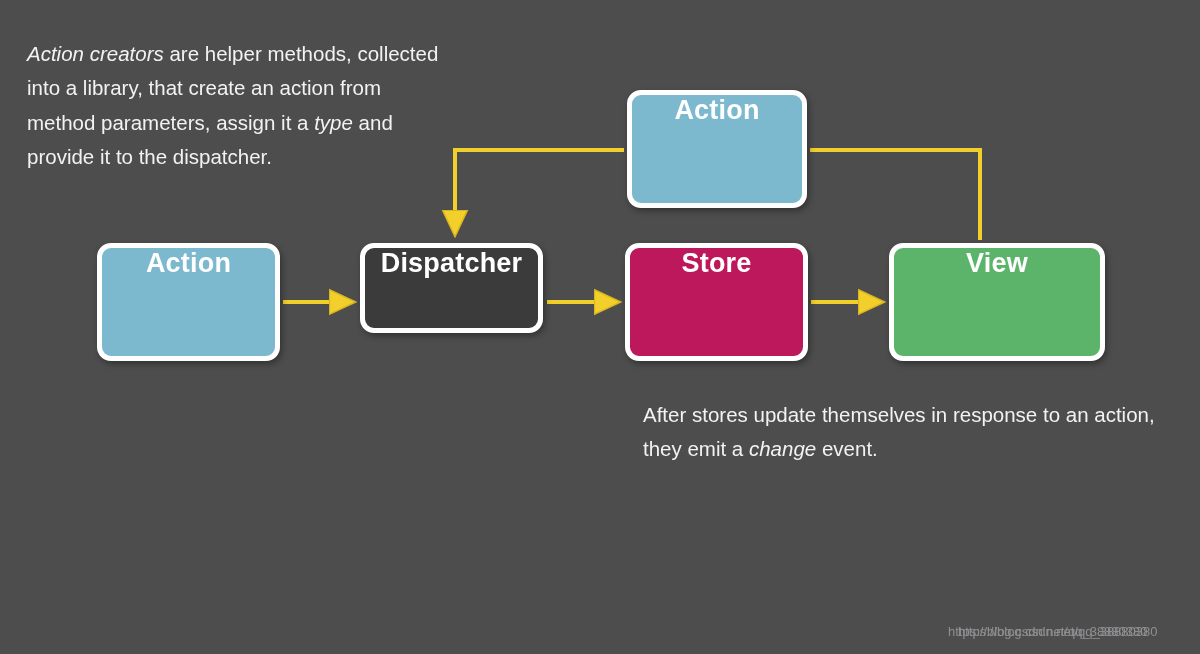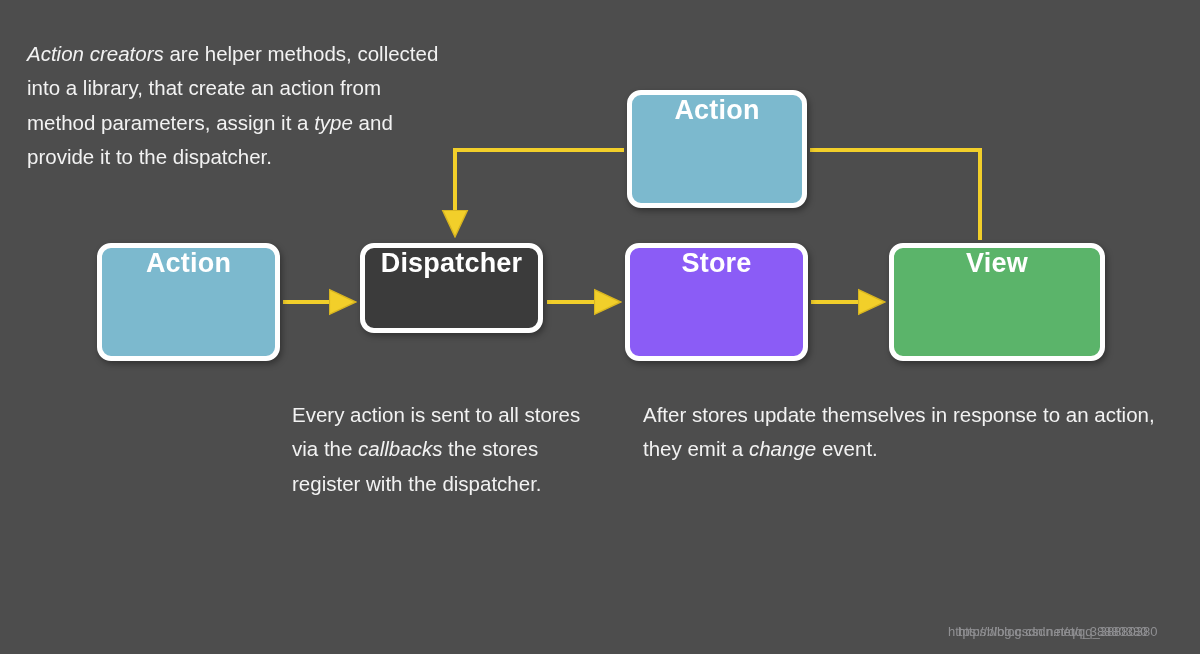--- a/index.html
+++ b/index.html
@@ -52,21 +52,21 @@
   .node-action-left {
     left: 97px;   top: 243px; width: 183px;  height: 118px;
     background: #7cb9ce;
   }
   .node-dispatcher {
     left: 360px;  top: 243px; width: 183px;  height: 90px;
     background: #3b3b3b;
   }
   .node-store {
     left: 625px;  top: 243px; width: 183px;  height: 118px;
-    background: #8b5cf6;
+    background: #be185d;
   }
   .node-view {
     left: 889px;  top: 243px; width: 216px;  height: 118px;
     background: #5bb46a;
   }
 
   
   .textblock {
     position: absolute;
     color: #f2f2f2;
@@ -148,23 +148,20 @@
   </div>
 
   <div class="node node-view">
     <span>View</span>
   </div>
 
   <div class="textblock" id="caption-action-creators">
     <p><em>Action creators</em><span> are helper methods, collected into a library, that create an action from method parameters, assign it a </span><em>type</em><span> and provide it to the dispatcher.</span></p>
   </div>
 
-  <div class="textblock" id="caption-dispatcher">
-    <p><span>Every action is sent to all stores via the </span><em>callbacks</em><span> the stores register with the dispatcher.</span></p>
-  </div>
 
   <div class="textblock" id="caption-store-view">
     <p><span>After stores update themselves in response to an action, they emit a </span><em>change</em><span> event.</span></p>
   </div>
 
   <div class="watermark" id="watermark-a">https://blog.csdn.net/qq_38880380</div>
   <div class="watermark" id="watermark-b">https://blog.csdn.net/qq_38880380</div>
 
 </div>
 

